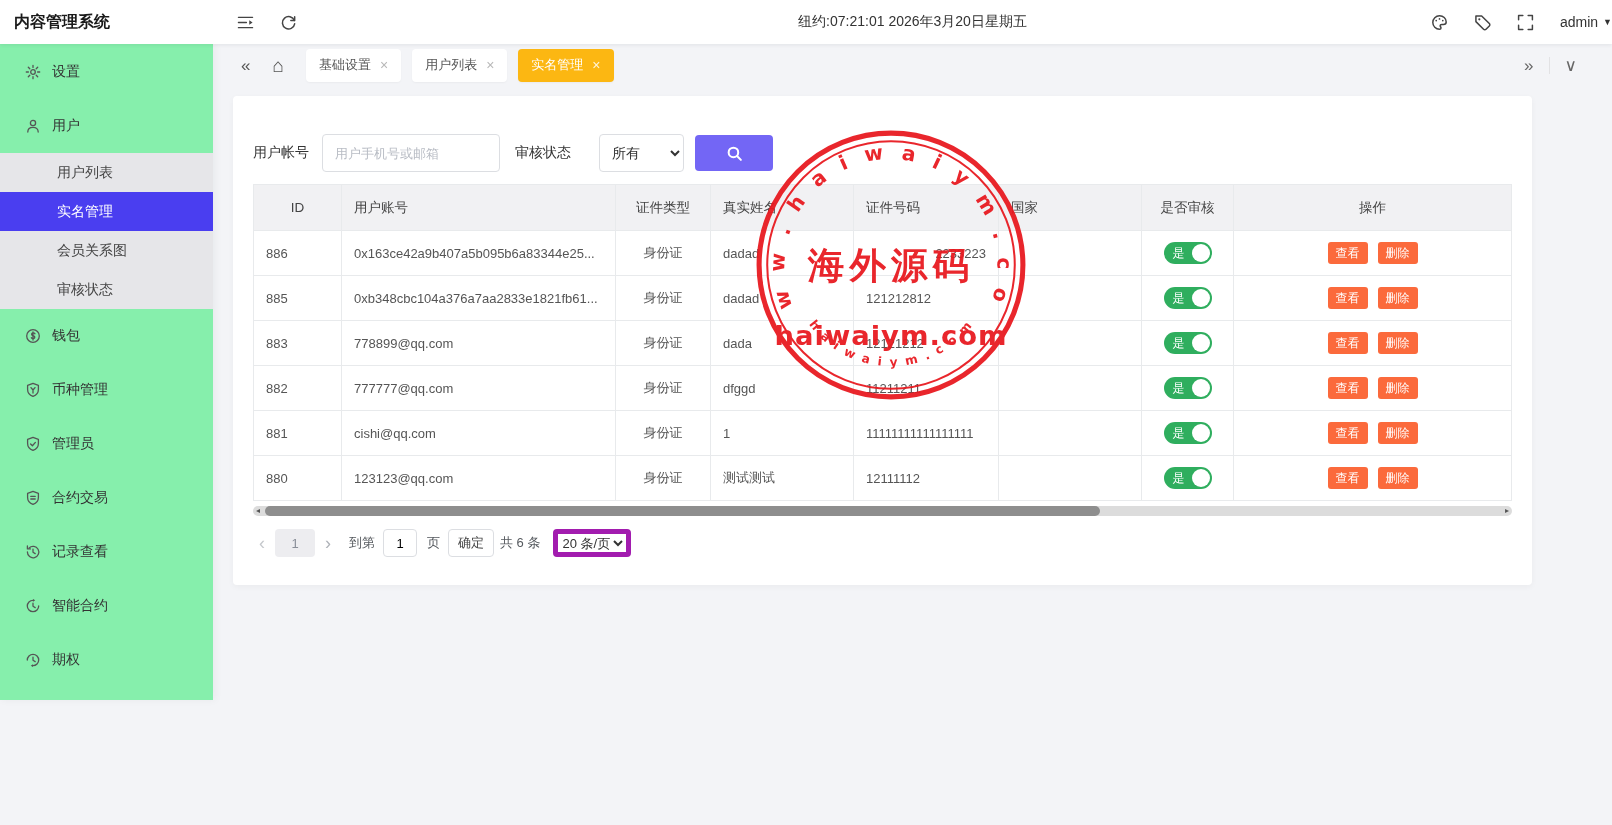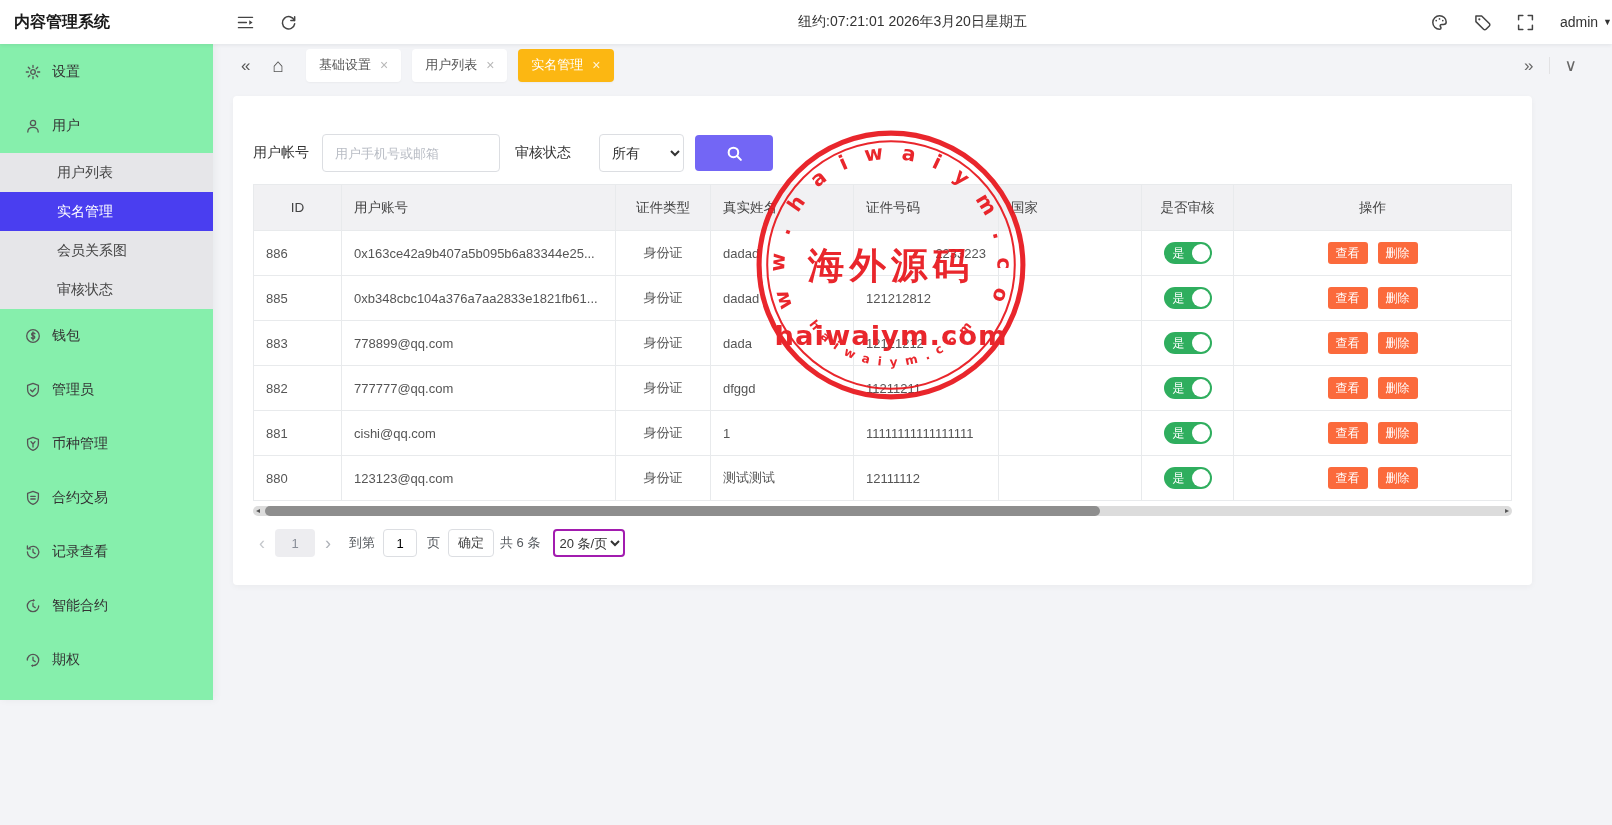--- a/index.html
+++ b/index.html
@@ -72,21 +72,21 @@
 
   
   .pager{display:flex;align-items:center;margin-top:13px;font-size:13px;color:#55595e}
   .pg-prev{color:#c5c8cc;font-size:18px;margin:0 10px 0 6px}
   .pg-num{min-width:40px;height:28px;background:#ededf0;border-radius:4px;display:flex;align-items:center;justify-content:center;color:#8a8f99;cursor:pointer}
   .pg-next{color:#aeb2b8;font-size:18px;margin:0 10px;cursor:pointer}
   .pg-text{margin-left:8px}
   .pg-input{width:34px;height:28px;border:1px solid #dcdee2;border-radius:4px;text-align:center;margin:0 8px;font-size:13px;outline:none;font-family:inherit}
   .pg-confirm{height:28px;padding:0 9px;background:#fff;border:1px solid #dcdee2;border-radius:4px;margin-left:8px;font-size:13px;color:#444;cursor:pointer;font-family:inherit}
   .pg-text.total{margin-left:6px}
-  .pg-size{height:28px;border:2px solid #a21caf;border-radius:4px;margin-left:13px;font-size:13px;color:#333;background:#fff;outline:none;font-family:inherit}
+  .pg-size{height:28px;border:5px solid #a21caf;border-radius:4px;margin-left:13px;font-size:13px;color:#333;background:#fff;outline:none;font-family:inherit}
 
   
   .stamp{position:absolute;left:752px;top:126px;width:278px;height:278px;z-index:15;opacity:.94;pointer-events:none}
   .stamp .ring{fill:none;stroke:var(--stamp-red)}
   .stamp text{fill:var(--stamp-red);font-weight:bold;font-family:"DejaVu Sans",sans-serif}
   .wm-arc{font-size:20px;letter-spacing:5px}
   .wm-cn{font-size:36px;letter-spacing:5px}
   .wm-domain{font-size:27px;letter-spacing:1px}
   .wm-arc-small{font-size:12px;letter-spacing:2px}
 </style>
@@ -167,33 +167,33 @@
             <circle cx="8" cy="8" r="6.3"></circle>
             <path d="M10 5.8c-.5-.8-1.7-1-2.6-.6-.9.4-1 1.6-.2 2.1l1.9.9c1 .5.8 1.8-.2 2.2-.9.4-2.1.1-2.6-.7M8 3.9v8.2"></path>
           </svg>
         </span>
         <span class="mi-label">钱包</span>
       </div>
       <div class="menu-item">
         <span class="mi-icon">
           <svg viewBox="0 0 16 16">
             <path d="M8 1.4l5.4 1.9v4.2c0 3.3-2.2 5.7-5.4 6.9-3.2-1.2-5.4-3.6-5.4-6.9V3.3z"></path>
+            <path d="M6 5.6l2 2.4 2-2.4M8 8v3"></path>
+          </svg>
+        </span>
+        <span class="mi-label">币种管理</span>
+      </div>
+      <div class="menu-item">
+        <span class="mi-icon">
+          <svg viewBox="0 0 16 16">
+            <path d="M8 1.4l5.4 1.9v4.2c0 3.3-2.2 5.7-5.4 6.9-3.2-1.2-5.4-3.6-5.4-6.9V3.3z"></path>
             <path d="M5.6 8l1.8 1.8 3-3.4"></path>
           </svg>
         </span>
         <span class="mi-label">管理员</span>
-      </div>
-      <div class="menu-item">
-        <span class="mi-icon">
-          <svg viewBox="0 0 16 16">
-            <path d="M8 1.4l5.4 1.9v4.2c0 3.3-2.2 5.7-5.4 6.9-3.2-1.2-5.4-3.6-5.4-6.9V3.3z"></path>
-            <path d="M6 5.6l2 2.4 2-2.4M8 8v3"></path>
-          </svg>
-        </span>
-        <span class="mi-label">币种管理</span>
       </div>
       <div class="menu-item">
         <span class="mi-icon">
           <svg viewBox="0 0 16 16">
             <path d="M8 1.4l5.4 1.9v4.2c0 3.3-2.2 5.7-5.4 6.9-3.2-1.2-5.4-3.6-5.4-6.9V3.3z"></path>
             <path d="M5.8 6.4h4.4M5.8 9h4.4"></path>
           </svg>
         </span>
         <span class="mi-label">合约交易</span>
       </div>

